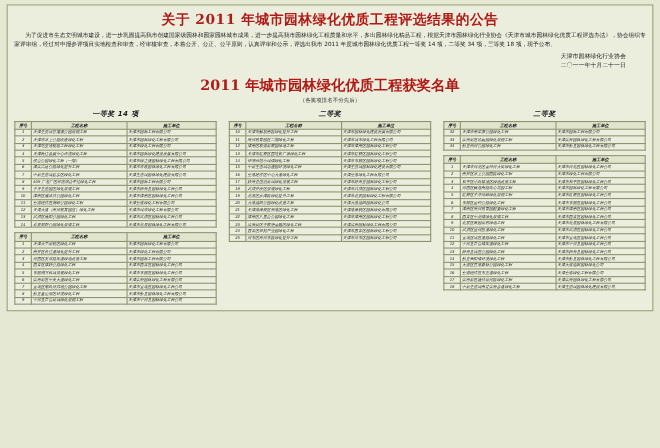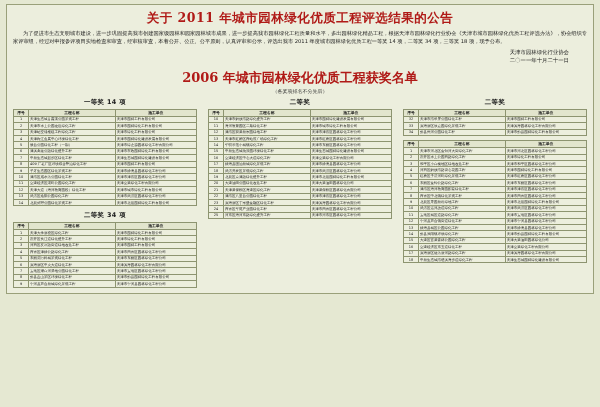--- a/index.html
+++ b/index.html
@@ -58,20 +58,21 @@
   .list-note{
     text-align:center;
     font-size:5px;
     color:#333;
     margin-bottom:3px;
   }
   .cols{
     display:flex;
     gap:11px;
     align-items:flex-start;
+    font-style:italic;
   }
   .col{flex:1 1 0;min-width:0;}
   .sec-head{
     text-align:center;
     font-weight:bold;
     font-size:6.4px;
     color:#1a1a1a;
     padding:1px 0 1.5px 0;
     letter-spacing:0.4px;
   }
@@ -107,21 +108,21 @@
 <body>
 
 <div class="page">
 
   <div class="announce-box">
     <div class="title">关于 2011 年城市园林绿化优质工程评选结果的公告</div>
     <div class="para">为了促进市生态文明城市建设，进一步巩固提高我市创建国家级园林和园家园林城市成果，进一步提高我市园林绿化工程质量和水平，多出园林绿化精品工程，根据天津市园林绿化行业协会《天津市城市园林绿化优质工程评选办法》，协会组织专家评审组，经过对申报参评项目实地检查和审查，经审核审查，本着公开、公正、公平原则，认真评审和公示，评选出我市 2011 年度城市园林绿化优质工程一等奖 14 项，二等奖 34 项，三等奖 18 项，现予公布。</div>
     <div class="sign">天津市园林绿化行业协会</div>
     <div class="sign">二〇一一年十月二十一日</div>
 
-    <div class="list-title">2006 年城市园林绿化优质工程获奖名单</div>
+    <div class="list-title">2011 年城市园林绿化优质工程获奖名单</div>
     <div class="list-note">（各奖项排名不分先后）</div>
 
     <div class="cols">
       <div class="col">
         <div class="sec-head">一等奖 14 项</div>
         <table class="awards">
           <thead>
             <tr>
               <th class="c-no">序号</th>
               <th class="c-prj">工程名称</th>
@@ -197,21 +198,20 @@
               <tr>
                 <td class="c-no cell-c">14</td>
                 <td class="c-prj">北辰郊野公园绿化景观工程</td>
                 <td class="c-unit">天津市北辰园林绿化工程有限公司</td>
               </tr>
             </tbody>
         </table>
 
         <div class="spacer"></div>
 
-        <div class="sec-head">二等奖 34 项</div>
         <table class="awards">
           <thead>
             <tr>
               <th class="c-no">序号</th>
               <th class="c-prj">工程名称</th>
               <th class="c-unit">施工单位</th>
             </tr>
           </thead>
           <tbody>
               <tr>

